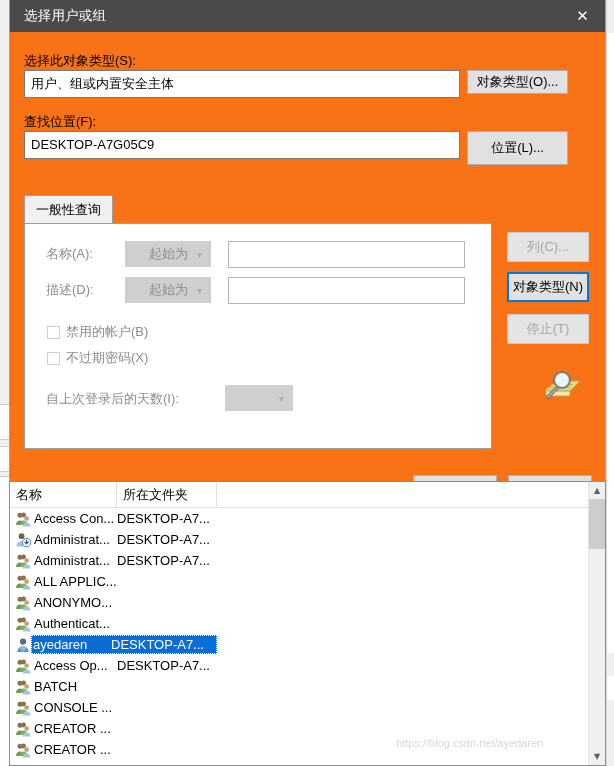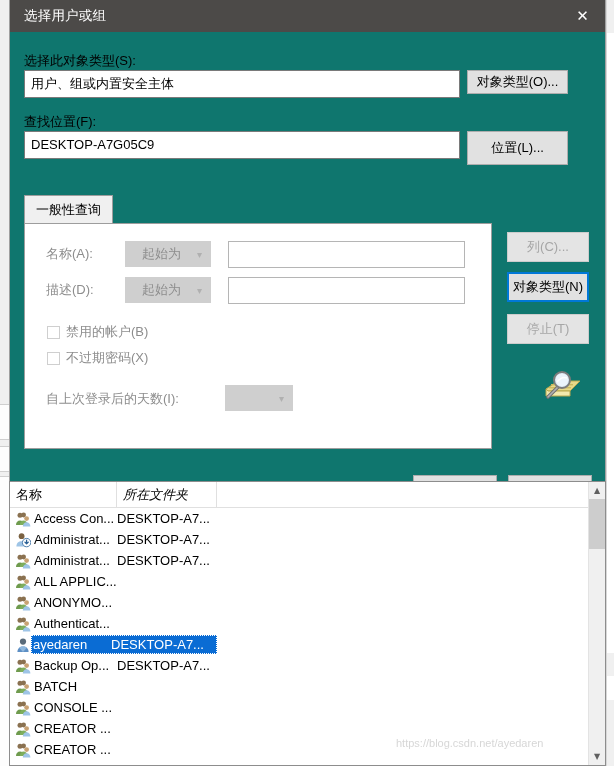--- a/index.html
+++ b/index.html
@@ -37,21 +37,21 @@
     border-top: 1px solid #cfcfcf; border-bottom: 1px solid #cfcfcf;
   }
 
   
   .dialog {
     position: absolute;
     left: 9px;
     top: 0;
     width: 597px;
     height: 766px;
-    background: #0f766e;
+    background: #f97316;
     border: 1px solid #a0a0a0;
     border-top: none;
     box-sizing: border-box;
   }
 
   .titlebar {
     height: 32px;
     background: #4c4a48;
     display: flex;
     align-items: center;
@@ -149,21 +149,21 @@
     box-sizing: border-box;
   }
 
   .combo {
     box-sizing: border-box;
     height: 26px;
     background: #cfcfcf;
     border: 1px solid #cfcfcf;
     display: flex;
     align-items: center;
-    padding-left: 16px;
+    padding-left: 23px;
     font-size: 13px;
     color: #8d8d8d;
     position: relative;
   }
   .combo .chev {
     position: absolute;
     right: 8px; top: 50%;
     transform: translateY(-50%);
     color: #b0b0b0;
     font-size: 10px;
@@ -205,21 +205,21 @@
   .col-h {
     box-sizing: border-box;
     font-size: 13px;
     display: flex;
     align-items: center;
     padding-left: 6px;
     border-right: 1px solid #e0e0e0;
     height: 25px;
   }
   .col-name { width: 107px; text-align: center; }
-  .col-folder { width: 100px; font-style: italic; }
+  .col-folder { width: 100px; }
   .col-rest { flex: 1; border-right: none; }
 
   .row {
     display: flex;
     align-items: center;
     height: 21px;
     font-size: 13px;
     padding-left: 5px;
     box-sizing: border-box;
   }
@@ -499,21 +499,21 @@
           <span class="icn">
             <svg width="16" height="16" viewBox="0 0 16 16">
               <circle cx="5" cy="4.2" r="2.5" fill="#8a7150"></circle>
               <path d="M1 14c0-3 1.8-4.6 4-4.6S9 11 9 14z" fill="#6f9b4e"></path>
               <circle cx="8.6" cy="4" r="2.4" fill="#8a7150"></circle>
               <path d="M4.8 14c0-3 1.7-4.6 3.8-4.6S12.4 11 12.4 14z" fill="#7fae5c"></path>
               <circle cx="11.6" cy="7.6" r="2.4" fill="#c9a273"></circle>
               <path d="M7.8 15.6c0-2.8 1.7-4.4 3.8-4.4s3.8 1.6 3.8 4.4z" fill="#9ec4e6"></path>
             </svg>
           </span>
-          <span>Backup Op...</span>
+          <span>Access Op...</span>
         </span>
         <span class="cell-folder">DESKTOP-A7...</span>
       </div>
       <div class="row">
         <span class="cell-name">
           <span class="icn">
             <svg width="16" height="16" viewBox="0 0 16 16">
               <circle cx="5" cy="4.2" r="2.5" fill="#8a7150"></circle>
               <path d="M1 14c0-3 1.8-4.6 4-4.6S9 11 9 14z" fill="#6f9b4e"></path>
               <circle cx="8.6" cy="4" r="2.4" fill="#8a7150"></circle>

